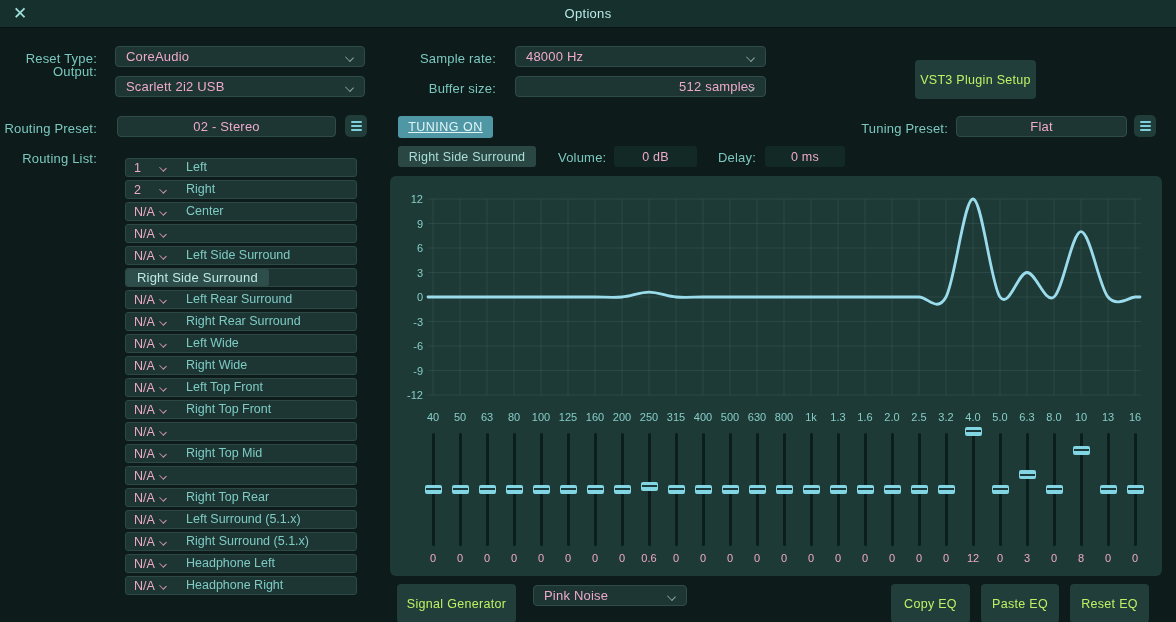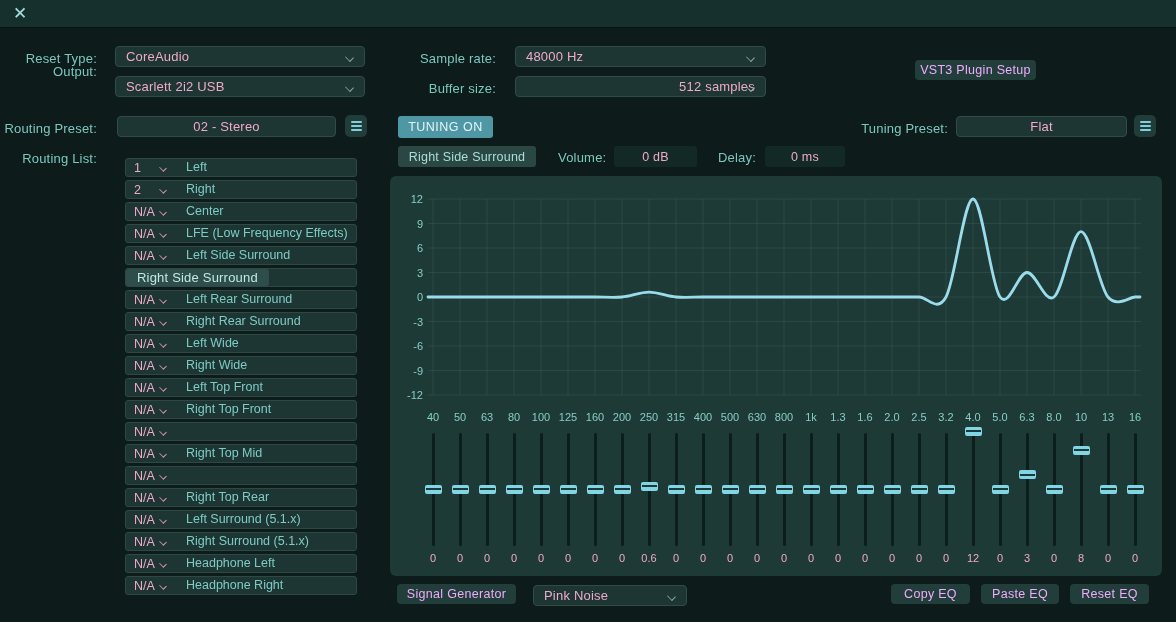--- a/index.html
+++ b/index.html
@@ -30,23 +30,23 @@
     border-radius:4px; display:flex; align-items:center; padding:0 10px;
     font-size:13px; color:#efa9ca; letter-spacing:.2px; cursor:pointer;
   }
   .sel .chev { position:absolute; right:11px; top:7px; }
   .chev {
     width:7px; height:7px; border-right:1.6px solid #8aa8a5; border-bottom:1.6px solid #8aa8a5;
     transform:rotate(45deg) scale(1,.8); display:inline-block;
   }
   .chev.pink { border-color:#d998b8; width:6px; height:6px; }
   .btn {
-    position:absolute; height:20px; background:#213e3b; border-radius:4px;
+    position:absolute; height:39px; background:#213e3b; border-radius:4px;
     display:flex; align-items:center; justify-content:center;
-    font-size:12.5px; color:#f0abfc; letter-spacing:.3px; cursor:pointer;
+    font-size:12.5px; color:#bef264; letter-spacing:.3px; cursor:pointer;
   }
   .menu-btn {
     position:absolute; width:22px; height:22px; background:#203d3a; border-radius:5px;
     display:flex; flex-direction:column; align-items:center; justify-content:center; cursor:pointer;
   }
   .menu-btn i { display:block; width:11px; height:2px; background:#7fd0dc; margin:1.2px 0; border-radius:1px; }
   .vfield {
     position:absolute; height:21px; background:#132926; border-radius:3px;
     display:flex; align-items:center; justify-content:center;
     font-size:12.5px; color:#efa9ca; letter-spacing:.2px;
@@ -60,21 +60,21 @@
   }
   .rch { width:34px; padding-left:8px; color:#efa9ca; }
   .rcv { width:16px; display:flex; align-items:center; }
   .rname { flex:1; height:17px; line-height:17px; padding-left:10px; margin-right:1px;
            color:#7ecbc4; border-radius:2px; white-space:nowrap; }
   .rname.sel { background:#2d4e4a; color:#bfe9e3; }
   
   .tuning-on {
     position:absolute; left:398px; top:116px; width:95px; height:22px;
     background:#4f97a4; border-radius:3px; display:flex; align-items:center; justify-content:center;
-    font-size:12.5px; color:#e2f4f6; letter-spacing:.5px; cursor:pointer;
+    font-size:12.5px; color:#e2f4f6; letter-spacing:.5px; cursor:pointer;text-decoration:underline;
   }
   .chip {
     position:absolute; left:398px; top:146px; width:138px; height:21px;
     background:#2a4744; border-radius:3px; display:flex; align-items:center; justify-content:center;
     font-size:12.5px; color:#a9dfd8; letter-spacing:.2px;
   }
   
   .eq-panel {
     position:absolute; left:390px; top:176px; width:772px; height:400px;
     background:#1e3a37; border-radius:6px;
@@ -90,20 +90,21 @@
   }
   .sval { position:absolute; width:30px; top:376px; text-align:center; font-size:11px; color:#efa9ca; }
 </style>
 </head>
 <body>
 
 <div id="app">
 
   <div class="titlebar">
     <div class="close-x">✕</div>
+    <div class="title">Options</div>
   </div>
 
   <div class="llab ralign" style="left:0;width:97px;top:51px;">Reset Type:</div>
   <div class="llab ralign" style="left:0;width:97px;top:64px;">Output:</div>
   <div class="llab ralign" style="left:0;width:97px;top:121px;">Routing Preset:</div>
   <div class="llab ralign" style="left:0;width:97px;top:151px;">Routing List:</div>
 
   <div class="sel" style="left:115px;top:46px;width:250px;">
     <span>CoreAudio</span>
     <span class="chev"></span>
@@ -168,21 +169,20 @@
         <span class="rcv">
           <span class="chev pink"></span>
         </span>
         <span class="rname">Center</span>
       </div>
       <div class="rrow">
         <span class="rch">N/A</span>
         <span class="rcv">
           <span class="chev pink"></span>
         </span>
-        <span class="rname">LFE (Low Frequency Effects)</span>
       </div>
       <div class="rrow">
         <span class="rch">N/A</span>
         <span class="rcv">
           <span class="chev pink"></span>
         </span>
         <span class="rname">Left Side Surround</span>
       </div>
       <div class="rrow">
         <span class="rch">N/A</span>

